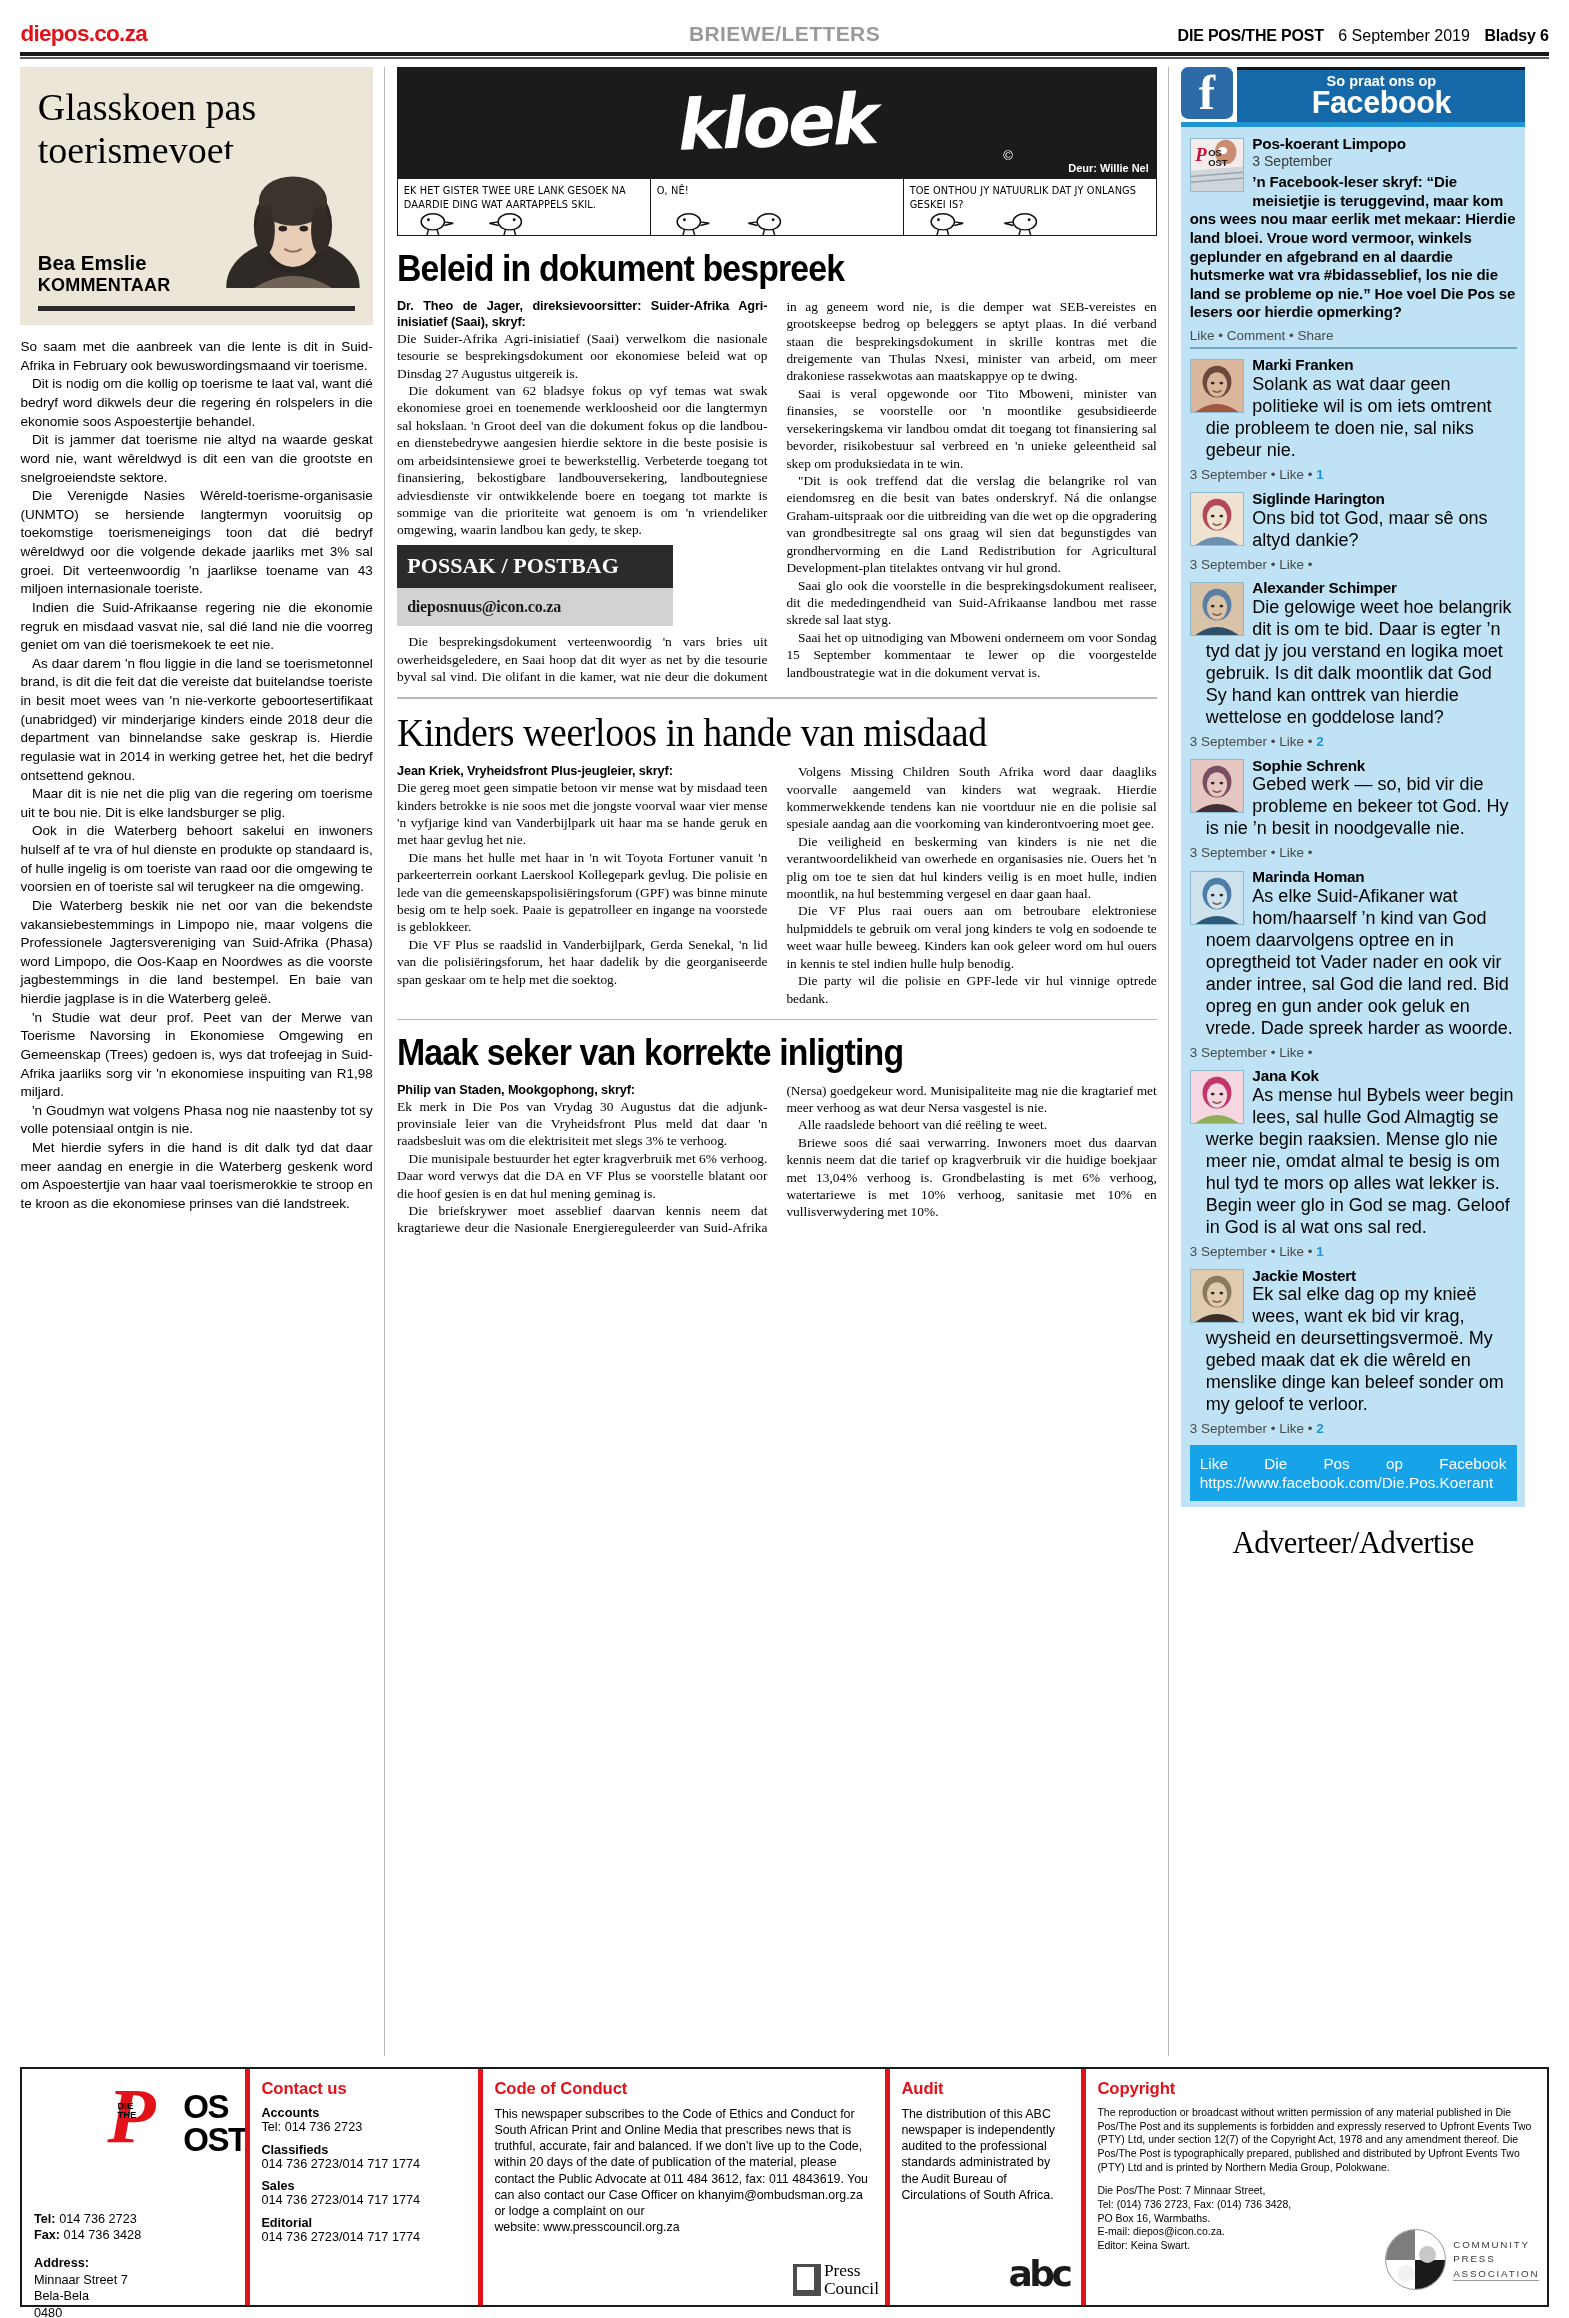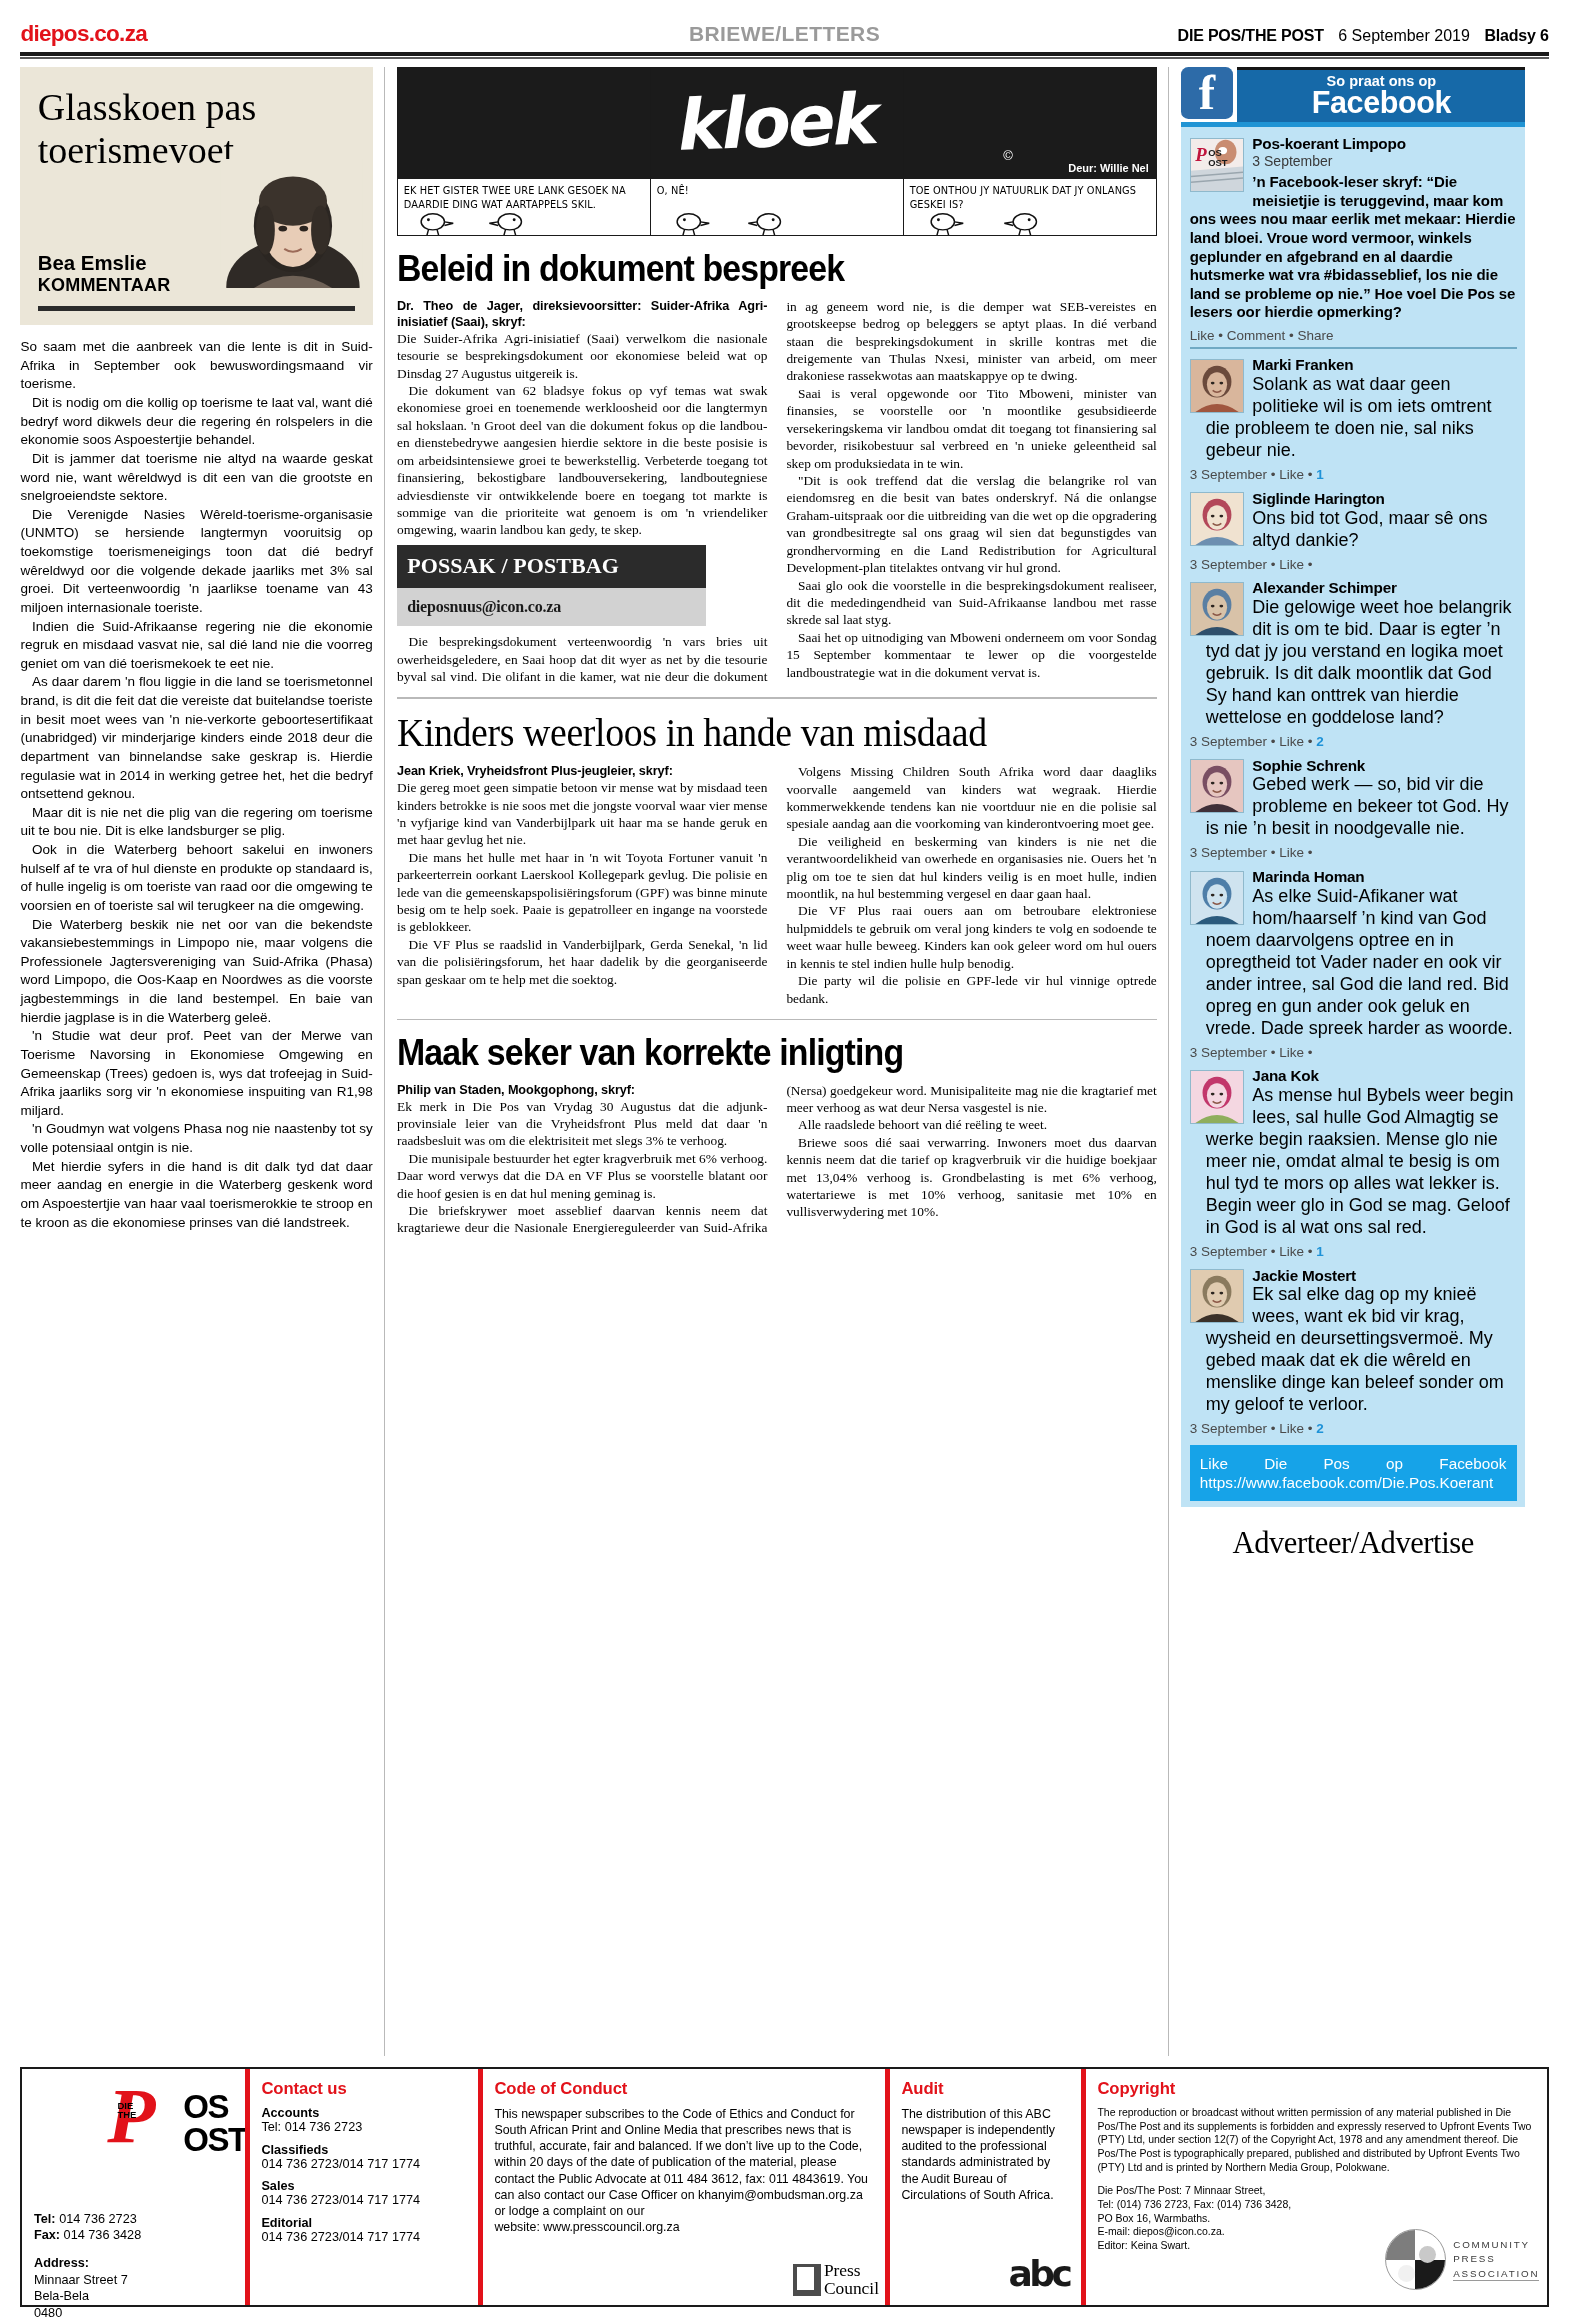--- a/index.html
+++ b/index.html
@@ -71,21 +71,21 @@
               line-height:1.02; margin:0 0 10.2px 0; transform:scaleX(0.97); transform-origin:left;}
   .art-sep { height:1.5px; background:#b9b9b9; margin:11.6px 0 0 0; }
   .twocol { column-count:2; column-gap:19px; font-family:"Liberation Serif", serif;
             font-size:13.4px; line-height:1.30; text-align:justify; }
   .twocol p { margin:0; text-indent:11.6px; }
   .twocol p.lead { text-indent:0; }
   .twocol .byline { font-family:"Liberation Sans", sans-serif; font-weight:bold; font-size:12.7px;
                     line-height:1.26; text-indent:0; letter-spacing:-0.1px; }
 
   
-  .possak { width:309px; margin:5.8px 0 7.3px 0; float:none; }
+  .possak { width:276px; margin:5.8px 0 7.3px 0; float:none; }
   .possak-top { background:#2b2b2b; color:#fff; font-weight:bold; font-size:22px; padding:7.3px 10.2px; letter-spacing:0.1px;}
   .possak-bot { background:#d2d2d2; color:#1a1a1a; font-weight:bold; font-size:16px; padding:8.7px 10.2px; letter-spacing:-0.2px;}
 
   
   .fb-head { display:flex; align-items:stretch; gap:4.4px; height:55px; }
   .fb-logo { width:52px; height:52px; background:#2d6ba8; border-radius:7.3px; position:relative; flex:0 0 52px; }
   .fb-logo .f { position:absolute; left:50%; top:50%; transform:translate(-50%,-50%);
                 color:#fff; font-family:"Liberation Serif", serif; font-weight:bold; font-size:49px; line-height:0.78; }
   .fb-banner { flex:1; background:#1669a8; border-top:3.6px solid #161616; display:flex; flex-direction:column;
                align-items:center; justify-content:center; padding:0.7px 5.8px 1.5px 5.8px; }
@@ -187,21 +187,21 @@
         </div>
 
         <div class="op-author-wrap">
           <div class="op-author">Bea Emslie</div>
           <div class="op-role">KOMMENTAAR</div>
           <div class="op-rule"></div>
         </div>
       </div>
 
       <div class="left-body" id="opinion-body">
-          <p>So saam met die aanbreek van die lente is dit in Suid-Afrika in September ook bewuswordingsmaand vir toerisme.</p>
+          <p>So saam met die aanbreek van die lente is dit in Suid-Afrika in February ook bewuswordingsmaand vir toerisme.</p>
           <p>Dit is nodig om die kollig op toerisme te laat val, want dié bedryf word dikwels deur die regering én rolspelers in die ekonomie soos Aspoestertjie behandel.</p>
           <p>Dit is jammer dat toerisme nie altyd na waarde geskat word nie, want wêreldwyd is dit een van die grootste en snelgroeiendste sektore.</p>
           <p>Die Verenigde Nasies Wêreld-toerisme-organisasie (UNMTO) se hersiende langtermyn vooruitsig op toekomstige toerismeneigings toon dat dié bedryf wêreldwyd oor die volgende dekade jaarliks met 3% sal groei. Dit verteenwoordig 'n jaarlikse toename van 43 miljoen internasionale toeriste.</p>
           <p>Indien die Suid-Afrikaanse regering nie die ekonomie regruk en misdaad vasvat nie, sal dié land nie die voorreg geniet om van dié toerismekoek te eet nie.</p>
           <p>As daar darem 'n flou liggie in die land se toerismetonnel brand, is dit die feit dat die vereiste dat buitelandse toeriste in besit moet wees van 'n nie-verkorte geboortesertifikaat (unabridged) vir minderjarige kinders einde 2018 deur die department van binnelandse sake geskrap is. Hierdie regulasie wat in 2014 in werking getree het, het die bedryf ontsettend geknou.</p>
           <p>Maar dit is nie net die plig van die regering om toerisme uit te bou nie. Dit is elke landsburger se plig.</p>
           <p>Ook in die Waterberg behoort sakelui en inwoners hulself af te vra of hul dienste en produkte op standaard is, of hulle ingelig is om toeriste van raad oor die omgewing te voorsien en of toeriste sal wil terugkeer na die omgewing.</p>
           <p>Die Waterberg beskik nie net oor van die bekendste vakansiebestemmings in Limpopo nie, maar volgens die Professionele Jagtersvereniging van Suid-Afrika (Phasa) word Limpopo, die Oos-Kaap en Noordwes as die voorste jagbestemmings in die land bestempel. En baie van hierdie jagplase is in die Waterberg geleë.</p>
           <p>'n Studie wat deur prof. Peet van der Merwe van Toerisme Navorsing in Ekonomiese Omgewing en Gemeenskap (Trees) gedoen is, wys dat trofeejag in Suid-Afrika jaarliks sorg vir 'n ekonomiese inspuiting van R1,98 miljard.</p>
           <p>'n Goudmyn wat volgens Phasa nog nie naastenby tot sy volle potensiaal ontgin is nie.</p>

